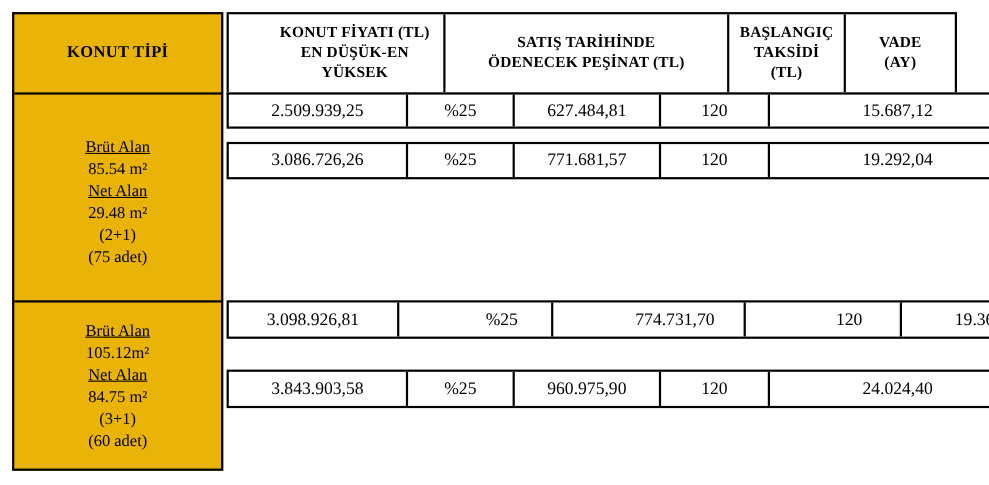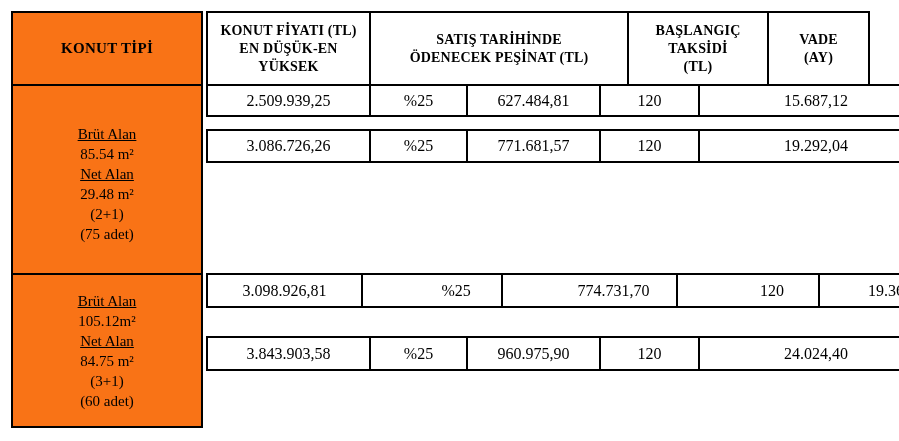--- a/index.html
+++ b/index.html
@@ -14,21 +14,21 @@
   }
 
   
   .col1 {
     position: absolute;
     left: 11px; top: 11px;
     width: 192px; height: 417px;
     border: 2px solid #000;
     box-sizing: border-box;
     display: flex; flex-direction: column;
-    background: #f97316;
+    background: #eab308;
   }
   .col1-header {
     height: 73px;
     border-bottom: 2px solid #000;
     box-sizing: border-box;
     display: flex; align-items: center; justify-content: center;
     font-weight: bold; font-size: 15px; letter-spacing: 0.3px;
   }
   .col1-block {
     box-sizing: border-box;
@@ -43,20 +43,21 @@
 
   
   .hdr {
     position: absolute;
     left: 206px; top: 11px;
     width: 664px; height: 75px;
     border: 2px solid #000;
     box-sizing: border-box;
     display: flex;
     background: #fff;
+    padding-left: 34px;
   }
   .hcell {
     box-sizing: border-box;
     border-right: 2px solid #000;
     display: flex; align-items: center; justify-content: center;
     text-align: center;
     font-weight: bold; font-size: 14px; line-height: 18px;
     white-space: pre-line;
     letter-spacing: 0.2px;
   }

